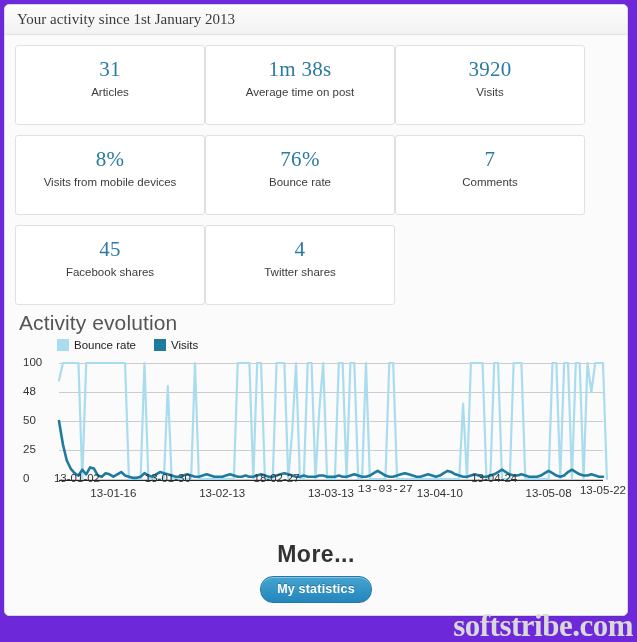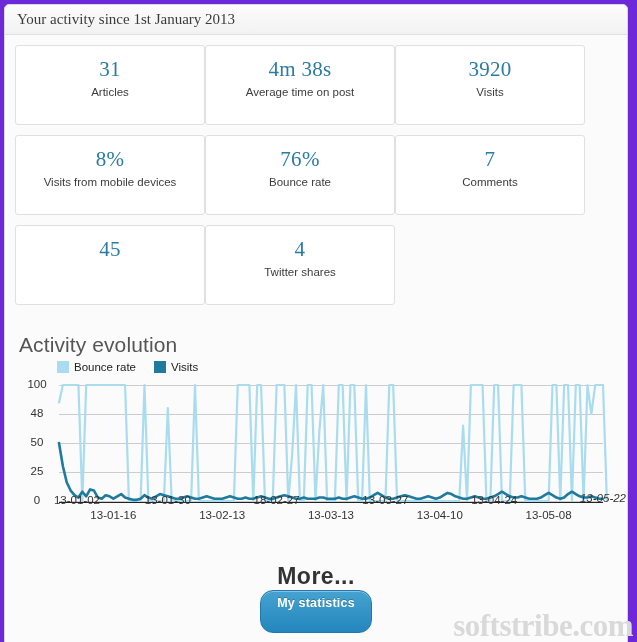--- a/index.html
+++ b/index.html
@@ -74,21 +74,21 @@
     line-height: 18px;
     margin-top: 1px;
   }
 
   
   .section-title {
     font-family: "Liberation Sans", sans-serif;
     font-size: 21px;
     font-weight: 400;
     color: #555555;
-    margin: 28px 0 4px 4px;
+    margin: 6px 0 4px 4px;
     letter-spacing: 0.1px;
   }
 
   .chart-wrap {
     position: relative;
     width: 600px;
     height: 180px;
     margin-left: 0px;
   }
   .legend {
@@ -106,21 +106,21 @@
   .plot {
     position: absolute;
     left: 0; top: 16px;
     width: 600px;
     height: 135px;
   }
   .ytick {
     position: absolute;
     right: 0;
     width: 28px;
-    text-align: center;
+    text-align: left;
     font-size: 11.5px;
     color: #333;
     transform: translateY(-7px);
   }
   .xlabels {
     position: absolute;
     left: 0; top: 131px;
     width: 600px;
     height: 36px;
   }
@@ -136,21 +136,22 @@
   .more-block { text-align: center; margin-top: 22px; }
   .more-text {
     font-family: "Liberation Sans", sans-serif;
     font-size: 23px;
     font-weight: bold;
     color: #333333;
     letter-spacing: 0.5px;
   }
   .btn-stats {
     display: inline-block;
-    padding: 5px 16px 22px 16px;
+    margin-top: 8px;
+    padding: 5px 16px 6px 16px;
     border-radius: 13px;
     background: linear-gradient(#46a3d0, #2386bd);
     border: 1px solid #2179ab;
     color: #ffffff;
     font-size: 12.5px;
     font-weight: bold;
     font-family: "Liberation Sans", sans-serif;
     text-shadow: 0 -1px 0 rgba(0,0,0,0.25);
     box-shadow: inset 0 1px 0 rgba(255,255,255,0.35);
     cursor: pointer;
@@ -180,41 +181,42 @@
     <div class="panel-header">Your activity since 1st January 2013</div>
 
     <div class="panel-body">
 
       <div class="stat-grid" id="stat-grid">
           <div class="stat-box">
             <div class="stat-value">31</div>
             <div class="stat-label">Articles</div>
           </div>
           <div class="stat-box">
-            <div class="stat-value">4m 38s</div>
+            <div class="stat-value">1m 38s</div>
             <div class="stat-label">Average time on post</div>
           </div>
           <div class="stat-box">
             <div class="stat-value">3920</div>
             <div class="stat-label">Visits</div>
           </div>
           <div class="stat-box">
             <div class="stat-value">8%</div>
             <div class="stat-label">Visits from mobile devices</div>
           </div>
           <div class="stat-box">
             <div class="stat-value">76%</div>
             <div class="stat-label">Bounce rate</div>
           </div>
           <div class="stat-box">
             <div class="stat-value">7</div>
             <div class="stat-label">Comments</div>
           </div>
           <div class="stat-box">
             <div class="stat-value">45</div>
+            <div class="stat-label">Facebook shares</div>
           </div>
           <div class="stat-box">
             <div class="stat-value">4</div>
             <div class="stat-label">Twitter shares</div>
           </div>
         </div>
 
       <div class="section-title">Activity evolution</div>
 
       <div class="chart-wrap">
@@ -250,25 +252,25 @@
             </div>
         </div>
 
         <div class="xlabels" id="xlabels">
             <div class="xlabel" style="left: 62px; top: 2px;">13-01-02</div>
             <div class="xlabel" style="left: 98.4px; top: 17px;">13-01-16</div>
             <div class="xlabel" style="left: 152.8px; top: 2px;">13-01-30</div>
             <div class="xlabel" style="left: 207.2px; top: 17px;">13-02-13</div>
             <div class="xlabel" style="left: 261.6px; top: 2px;">18-02-27</div>
             <div class="xlabel" style="left: 316px; top: 17px;">13-03-13</div>
-            <div class="xlabel" style="left: 370.4px; top: 2px;">13-03-27</div>
+            <div class="xlabel" style="left: 370.4px; top: 12px; font-family: Liberation Mono, monospace;">13-03-27</div>
             <div class="xlabel" style="left: 424.8px; top: 17px;">13-04-10</div>
             <div class="xlabel" style="left: 479.2px; top: 2px;">13-04-24</div>
             <div class="xlabel" style="left: 533.6px; top: 17px;">13-05-08</div>
-            <div class="xlabel" style="left: 588px; top: 0; font-style: italic;">13-05-22</div>
+            <div class="xlabel" style="left: 588px; top: 14px;">13-05-22</div>
           </div>
       </div>
 
       <div class="more-block">
         <div class="more-text">More...</div>
         <span class="btn-stats">My statistics</span>
       </div>
 
     </div>
   </div>

